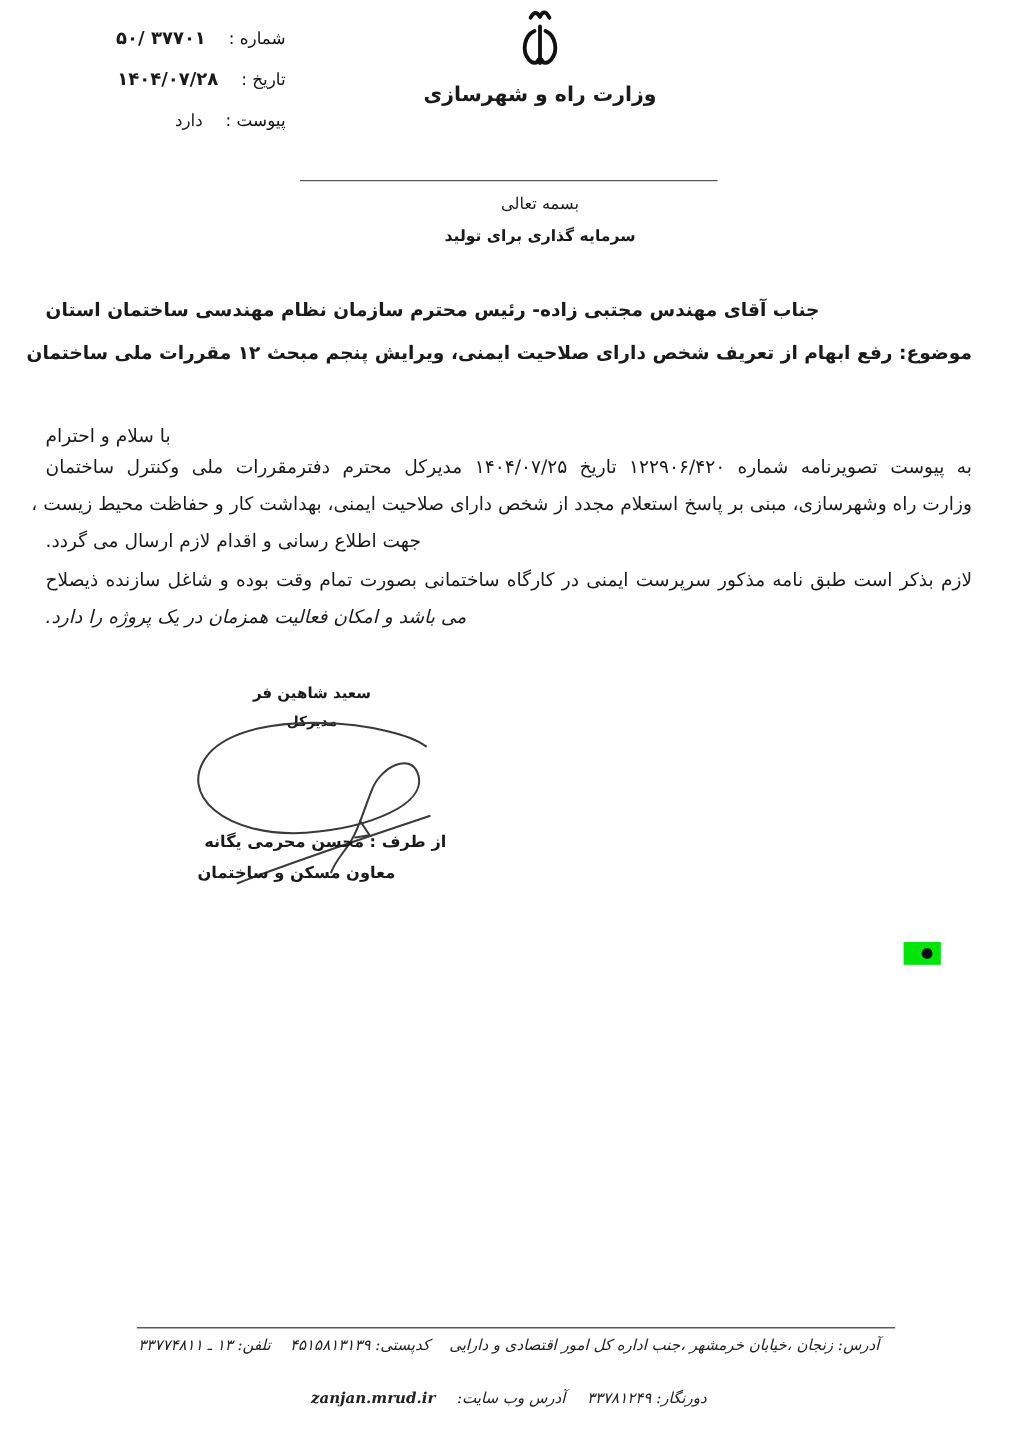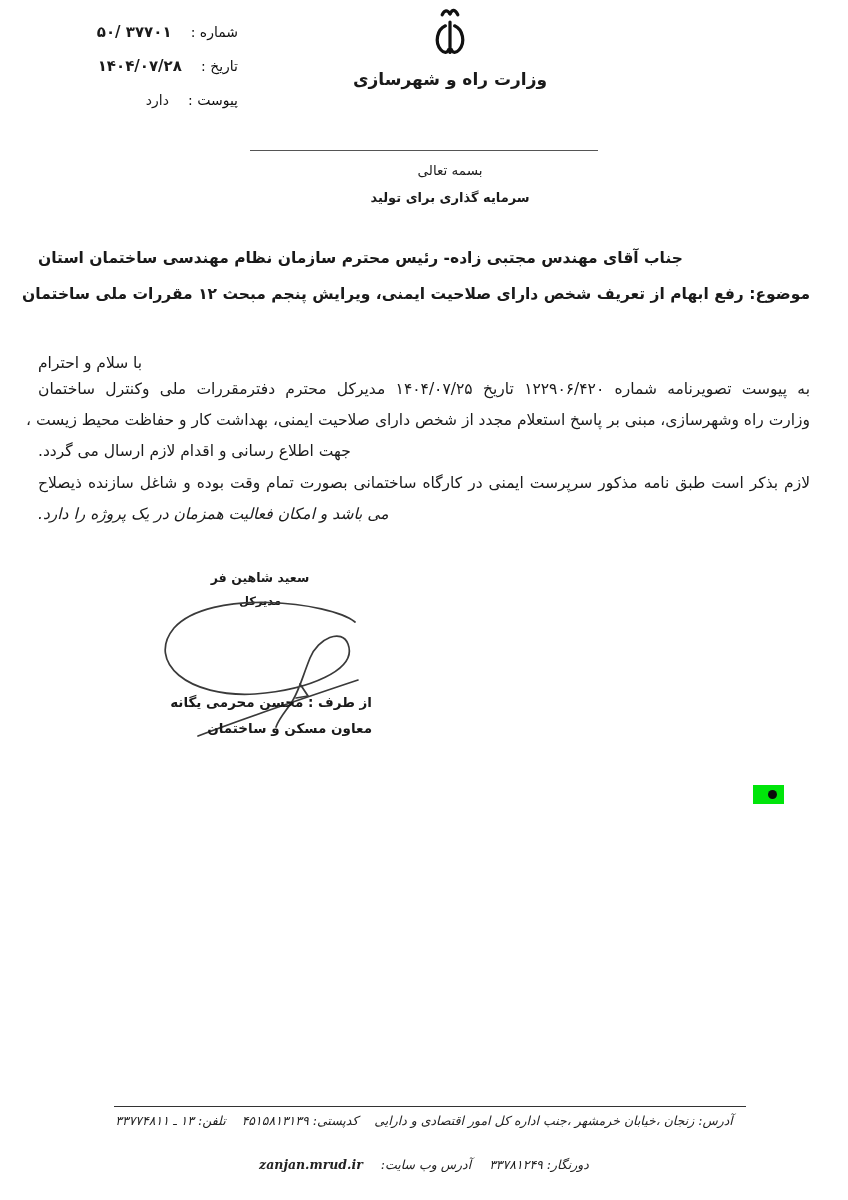--- a/index.html
+++ b/index.html
@@ -30,21 +30,21 @@
   .recipient{top:249px;font-size:15.5px;}
   .subject{top:285px;font-size:15.5px;}
   .salutation{top:334px;margin-top:20px;}
   .l-p1-0{top:380px;} .l-p1-1{top:411px;} .l-p1-2{top:442px;}
   .l-p2-0{top:474px;} .l-p2-1{top:505px;font-style:italic;}
   
   .sig-name{left:130px;top:570px;width:260px;text-align:center;font-size:12.5px;font-weight:bold;direction:rtl;}
   .sig-title{left:130px;top:594px;width:260px;text-align:center;font-size:11.5px;font-weight:bold;direction:rtl;}
   .sig-svg{left:150px;top:600px;}
   .sig-behalf{left:122px;top:694px;width:250px;text-align:right;font-size:13.5px;font-weight:bold;direction:rtl;}
-  .sig-deputy{left:122px;top:720px;width:250px;text-align:right;font-size:13.5px;font-weight:bold;direction:rtl;}
+  .sig-deputy{left:122px;top:720px;width:250px;text-align:center;font-size:13.5px;font-weight:bold;direction:rtl;}
   
   .hl{left:753px;top:785px;width:31px;height:19px;}
   .hl-dot{left:768px;top:790px;width:9px;height:9px;border-radius:50%;background:#0b0b0b;}
   
   .hr2{left:114px;top:1106px;width:632px;border-top:1.2px solid #333;height:0;}
   .footer-line1{left:40px;top:1113px;width:768px;display:flex;flex-direction:row;direction:rtl;
     justify-content:center;gap:16px;font-family:"DejaVu Serif", serif;font-style:italic;
     font-size:12.5px;color:#222;white-space:nowrap;}
   .footer-line2{left:40px;top:1157px;width:768px;display:flex;flex-direction:row;direction:rtl;
     justify-content:center;gap:18px;font-family:"DejaVu Serif", serif;font-style:italic;

